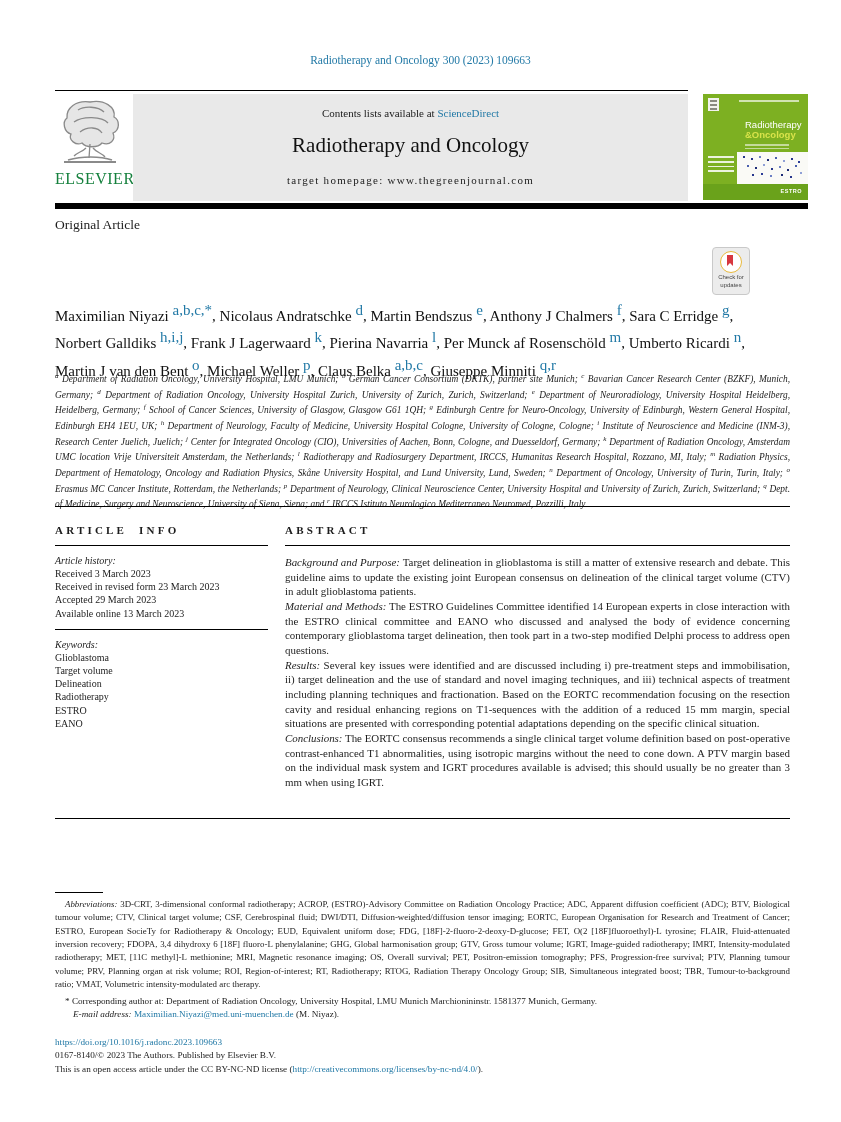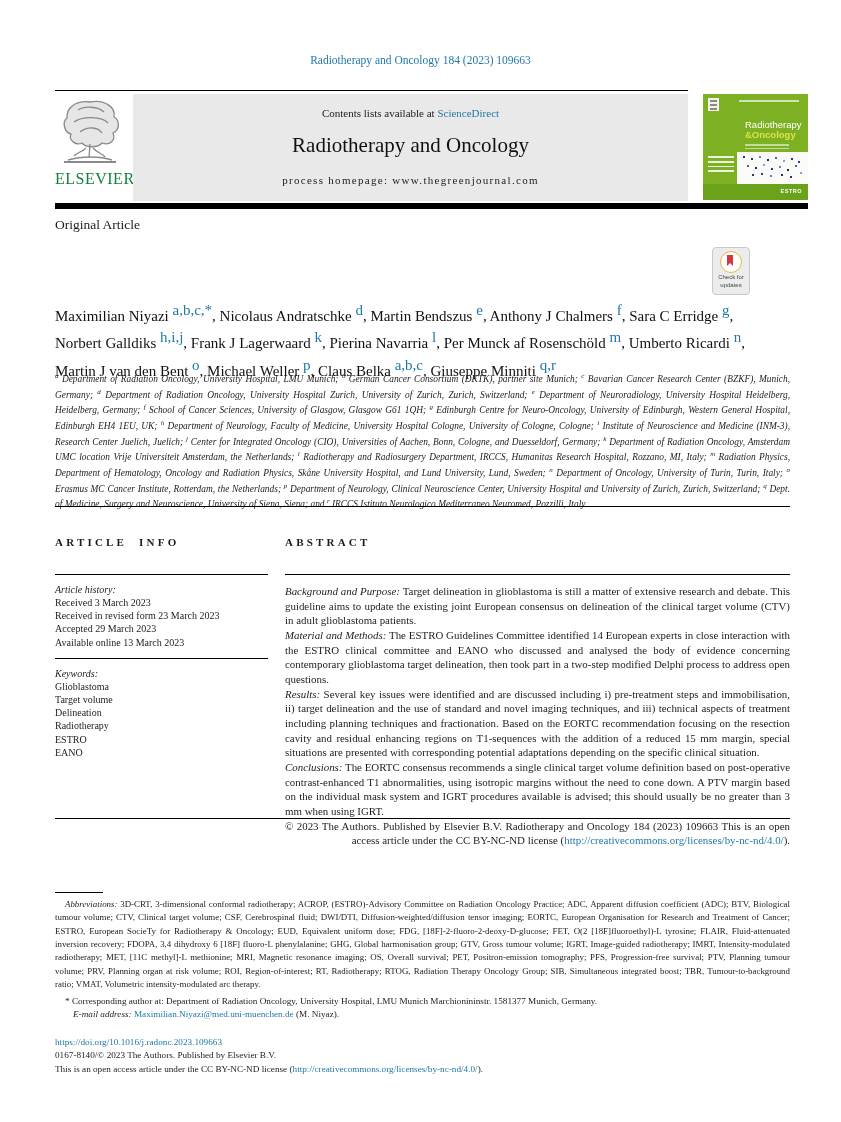--- a/index.html
+++ b/index.html
@@ -54,21 +54,21 @@
   
   .authors{top:300px;left:55px;width:700px;font-size:15px;line-height:1.43;color:#111;}
   .authors sup{color:#2279a6;font-size:15px;}
   .affiliations{top:371px;left:55px;width:735px;font-size:9.4px;font-style:italic;line-height:1.44;text-align:justify;}
   .affiliations sup{font-size:7px;}
   .mid-rule{top:506px;left:55px;width:735px;height:1px;background:#000;}
   
   .info-col{top:520px;left:55px;width:213px;font-size:10px;}
   .abs-col{top:520px;left:285px;width:505px;font-size:10.9px;}
   .col-heading{font-size:11px;font-weight:bold;letter-spacing:3.2px;word-spacing:6px;
-               border-bottom:1px solid #000;padding-bottom:26px;margin:16px 0 9px 0;}
+               border-bottom:1px solid #000;padding-bottom:9px;margin:4px 0 9px 0;}
   .info-label{font-style:italic;margin:0 0 1px 0;}
   .info-line{line-height:1.32;}
   .info-sep{height:1px;background:#000;margin:9px 0 9px 0;}
   .abstract p{margin:0;text-align:justify;line-height:1.345;}
   .abstract .lead{font-style:italic;}
   .copyright{margin-top:0 !important;text-align:justify;text-align-last:right;}
   .abs-bottom-rule{top:818px;left:55px;width:735px;height:1px;background:#000;}
   
   .footnotes{top:892px;left:55px;width:735px;font-size:8.9px;}
   .fn-rule{width:48px;height:1px;background:#000;margin-bottom:5px;}
@@ -79,41 +79,41 @@
   .email-lbl{font-style:italic;}
   
   .bottom{top:1036px;left:55px;width:735px;font-size:9.2px;line-height:1.45;}
   .bottom p{margin:0;}
 </style>
 </head>
 <body>
 
 <div class="page">
 
-  <div class="abs journal-ref">Radiotherapy and Oncology 184 (2023) 109663</div>
+  <div class="abs journal-ref">Radiotherapy and Oncology 300 (2023) 109663</div>
 
   <div class="abs top-rule"></div>
 
   <div class="abs logo-block">
     <svg class="logo-tree" width="64" height="72" viewBox="0 0 64 72">
       <g fill="none" stroke="#8a8a8a" stroke-width="1.3">
         <path d="M32 6 C18 4 8 12 9 22 C4 26 6 36 13 38 C10 44 18 50 24 47 C28 52 40 52 44 47 C52 50 58 44 55 37 C62 34 62 24 56 21 C58 11 46 3 32 6 Z" fill="#e6e6e6"></path>
         <path d="M20 14 C26 10 40 10 46 16 M16 26 C24 20 44 20 50 27 M22 36 C30 30 40 31 44 37"></path>
         <path d="M32 48 L31 62 M28 52 C24 56 20 56 16 60 M35 52 C39 57 44 57 47 61"></path>
         <path d="M10 64 C24 60 42 60 54 64" stroke-width="1.6"></path>
         <path d="M6 66 L58 66" stroke-width="1.8"></path>
       </g>
     </svg>
     <div class="elsevier-word">ELSEVIER</div>
   </div>
 
   <div class="abs gray-box">
     <div class="contents-line"><span>Contents lists available at </span><a class="lnk" href="#">ScienceDirect</a></div>
     <div class="journal-name">Radiotherapy and Oncology</div>
-    <div class="homepage">process homepage: www.thegreenjournal.com</div>
+    <div class="homepage">target homepage: www.thegreenjournal.com</div>
   </div>
 
   <div class="abs cover">
     <div class="cover-minilogo">
         <span></span>
         <span></span>
         <span></span>
       </div>
     <div class="cover-topline"></div>
     <div class="cover-title">
@@ -178,21 +178,20 @@
   </div>
 
   <div class="abs abs-col">
     <p class="col-heading">ABSTRACT</p>
     <div class="abstract" id="abstract-body">
         <p><span class="lead">Background and Purpose:</span> Target delineation in glioblastoma is still a matter of extensive research and debate. This guideline aims to update the existing joint European consensus on delineation of the clinical target volume (CTV) in adult glioblastoma patients.</p>
         <p><span class="lead">Material and Methods:</span> The ESTRO Guidelines Committee identified 14 European experts in close interaction with the ESTRO clinical committee and EANO who discussed and analysed the body of evidence concerning contemporary glioblastoma target delineation, then took part in a two-step modified Delphi process to address open questions.</p>
         <p><span class="lead">Results:</span> Several key issues were identified and are discussed including i) pre-treatment steps and immobilisation, ii) target delineation and the use of standard and novel imaging techniques, and iii) technical aspects of treatment including planning techniques and fractionation. Based on the EORTC recommendation focusing on the resection cavity and residual enhancing regions on T1-sequences with the addition of a reduced 15 mm margin, special situations are presented with corresponding potential adaptations depending on the specific clinical situation.</p>
         <p><span class="lead">Conclusions:</span> The EORTC consensus recommends a single clinical target volume definition based on post-operative contrast-enhanced T1 abnormalities, using isotropic margins without the need to cone down. A PTV margin based on the individual mask system and IGRT procedures available is advised; this should usually be no greater than 3 mm when using IGRT.</p>
       </div>
-    <p class="abstract copyright" style="line-height:1.345;"><span>© 2023 The Authors. Published by Elsevier B.V. Radiotherapy and Oncology 184 (2023) 109663 This is an open access article under the CC BY-NC-ND license (</span><a class="lnk" href="#">http://creativecommons.org/licenses/by-nc-nd/4.0/</a><span>).</span></p>
   </div>
 
   <div class="abs abs-bottom-rule"></div>
 
   <div class="abs footnotes">
     <div class="fn-rule"></div>
     <p class="abbr"><span class="lbl">Abbreviations:</span><span> 3D-CRT, 3-dimensional conformal radiotherapy; ACROP, (ESTRO)-Advisory Committee on Radiation Oncology Practice; ADC, Apparent diffusion coefficient (ADC); BTV, Biological tumour volume; CTV, Clinical target volume; CSF, Cerebrospinal fluid; DWI/DTI, Diffusion-weighted/diffusion tensor imaging; EORTC, European Organisation for Research and Treatment of Cancer; ESTRO, European SocieTy for Radiotherapy &amp; Oncology; EUD, Equivalent uniform dose; FDG, [18F]-2-fluoro-2-deoxy-D-glucose; FET, O(2 [18F]fluoroethyl)-L tyrosine; FLAIR, Fluid-attenuated inversion recovery; FDOPA, 3,4 dihydroxy 6 [18F] fluoro-L phenylalanine; GHG, Global harmonisation group; GTV, Gross tumour volume; IGRT, Image-guided radiotherapy; IMRT, Intensity-modulated radiotherapy; MET, [11C methyl]-L methionine; MRI, Magnetic resonance imaging; OS, Overall survival; PET, Positron-emission tomography; PFS, Progression-free survival; PTV, Planning tumour volume; PRV, Planning organ at risk volume; ROI, Region-of-interest; RT, Radiotherapy; RTOG, Radiation Therapy Oncology Group; SIB, Simultaneous integrated boost; TBR, Tumour-to-background ratio; VMAT, Volumetric intensity-modulated arc therapy.</span></p>
     <p class="corr"><span>*</span><span> Corresponding author at: Department of Radiation Oncology, University Hospital, LMU Munich Marchionininstr. 1581377 Munich, Germany.</span></p>
     <p class="email-line"><span class="email-lbl">E-mail address:</span> <a class="lnk" href="#">Maximilian.Niyazi@med.uni-muenchen.de</a><span> (M. Niyaz).</span></p>
   </div>

